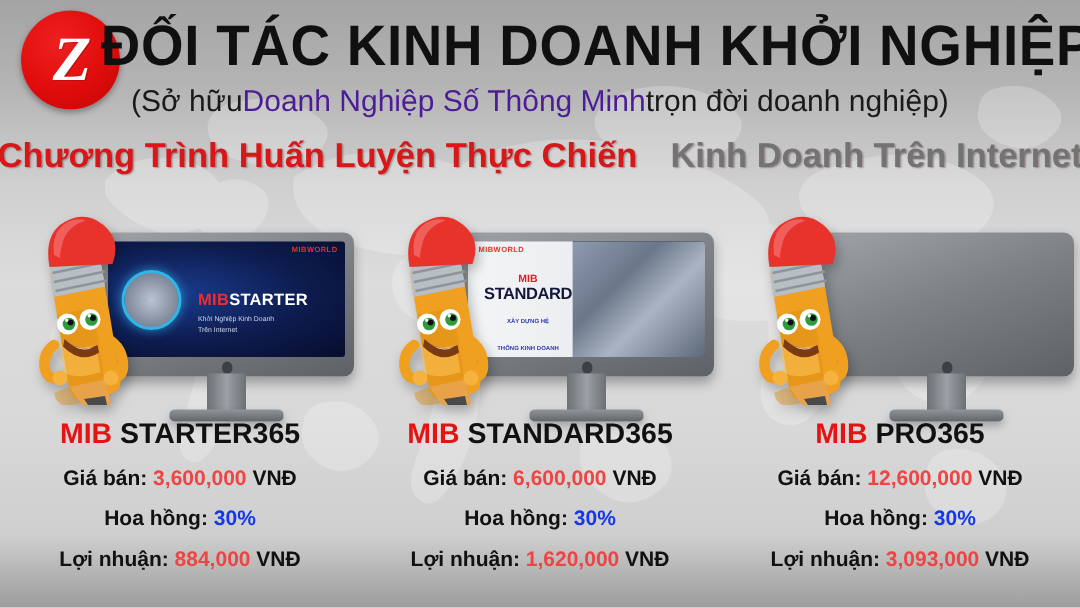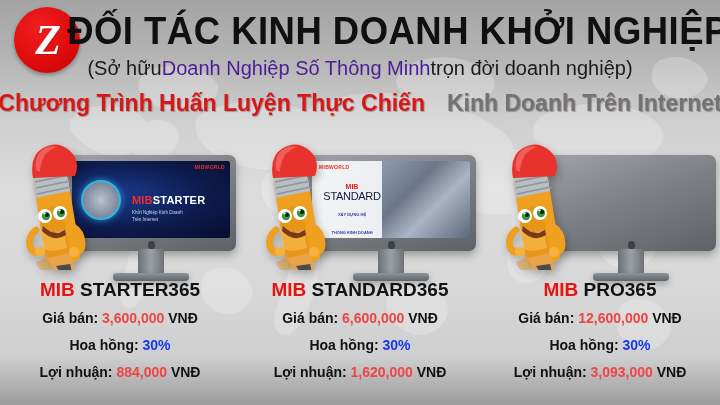--- a/index.html
+++ b/index.html
@@ -106,21 +106,21 @@
     position:absolute; font-weight:bold; white-space:nowrap; letter-spacing:.2px;
   }
   .st-starter{ left:60px; top:33px; font-size:11px; color:#ffffff; }
   .st-starter .r{ color:#ef2d2d; }
   .st-sub{
     position:absolute; left:60px; top:48px; font-size:4.6px; color:#cfd8ea;
     line-height:1.55; white-space:pre-line;
   }
   .st-standard-wrap{ position:absolute; left:6px; top:22px; width:68px; text-align:center; }
   .st-standard-wrap .m{ font-size:7px; font-weight:bold; color:#e02020; display:block; }
-  .st-standard-wrap .n{ font-size:11px; font-weight:normal; color:#13183a; display:block; letter-spacing:-.3px; }
+  .st-standard-wrap .n{ font-size:11px; font-weight:bold; color:#13183a; display:block; letter-spacing:-.3px; }
   .st-standard-wrap .d{ font-size:4px; color:#2f3aa8; line-height:1.6; margin-top:5px; white-space:pre-line; font-weight:bold; }
   .chevron{
     position:absolute; left:66px; top:0; width:26px; height:100%;
     background:linear-gradient(90deg,transparent 0 40%,#2b3390 40% 52%,transparent 52%);
     clip-path:polygon(0 0,55% 0,100% 50%,55% 100%,0 100%,45% 50%);
   }
   .scr-photo{
     position:absolute; right:0; top:0; width:56%; height:100%;
     background:linear-gradient(135deg,#8e9bb0 0%,#6b7789 35%,#aab4c4 60%,#5d6878 100%);
   }

